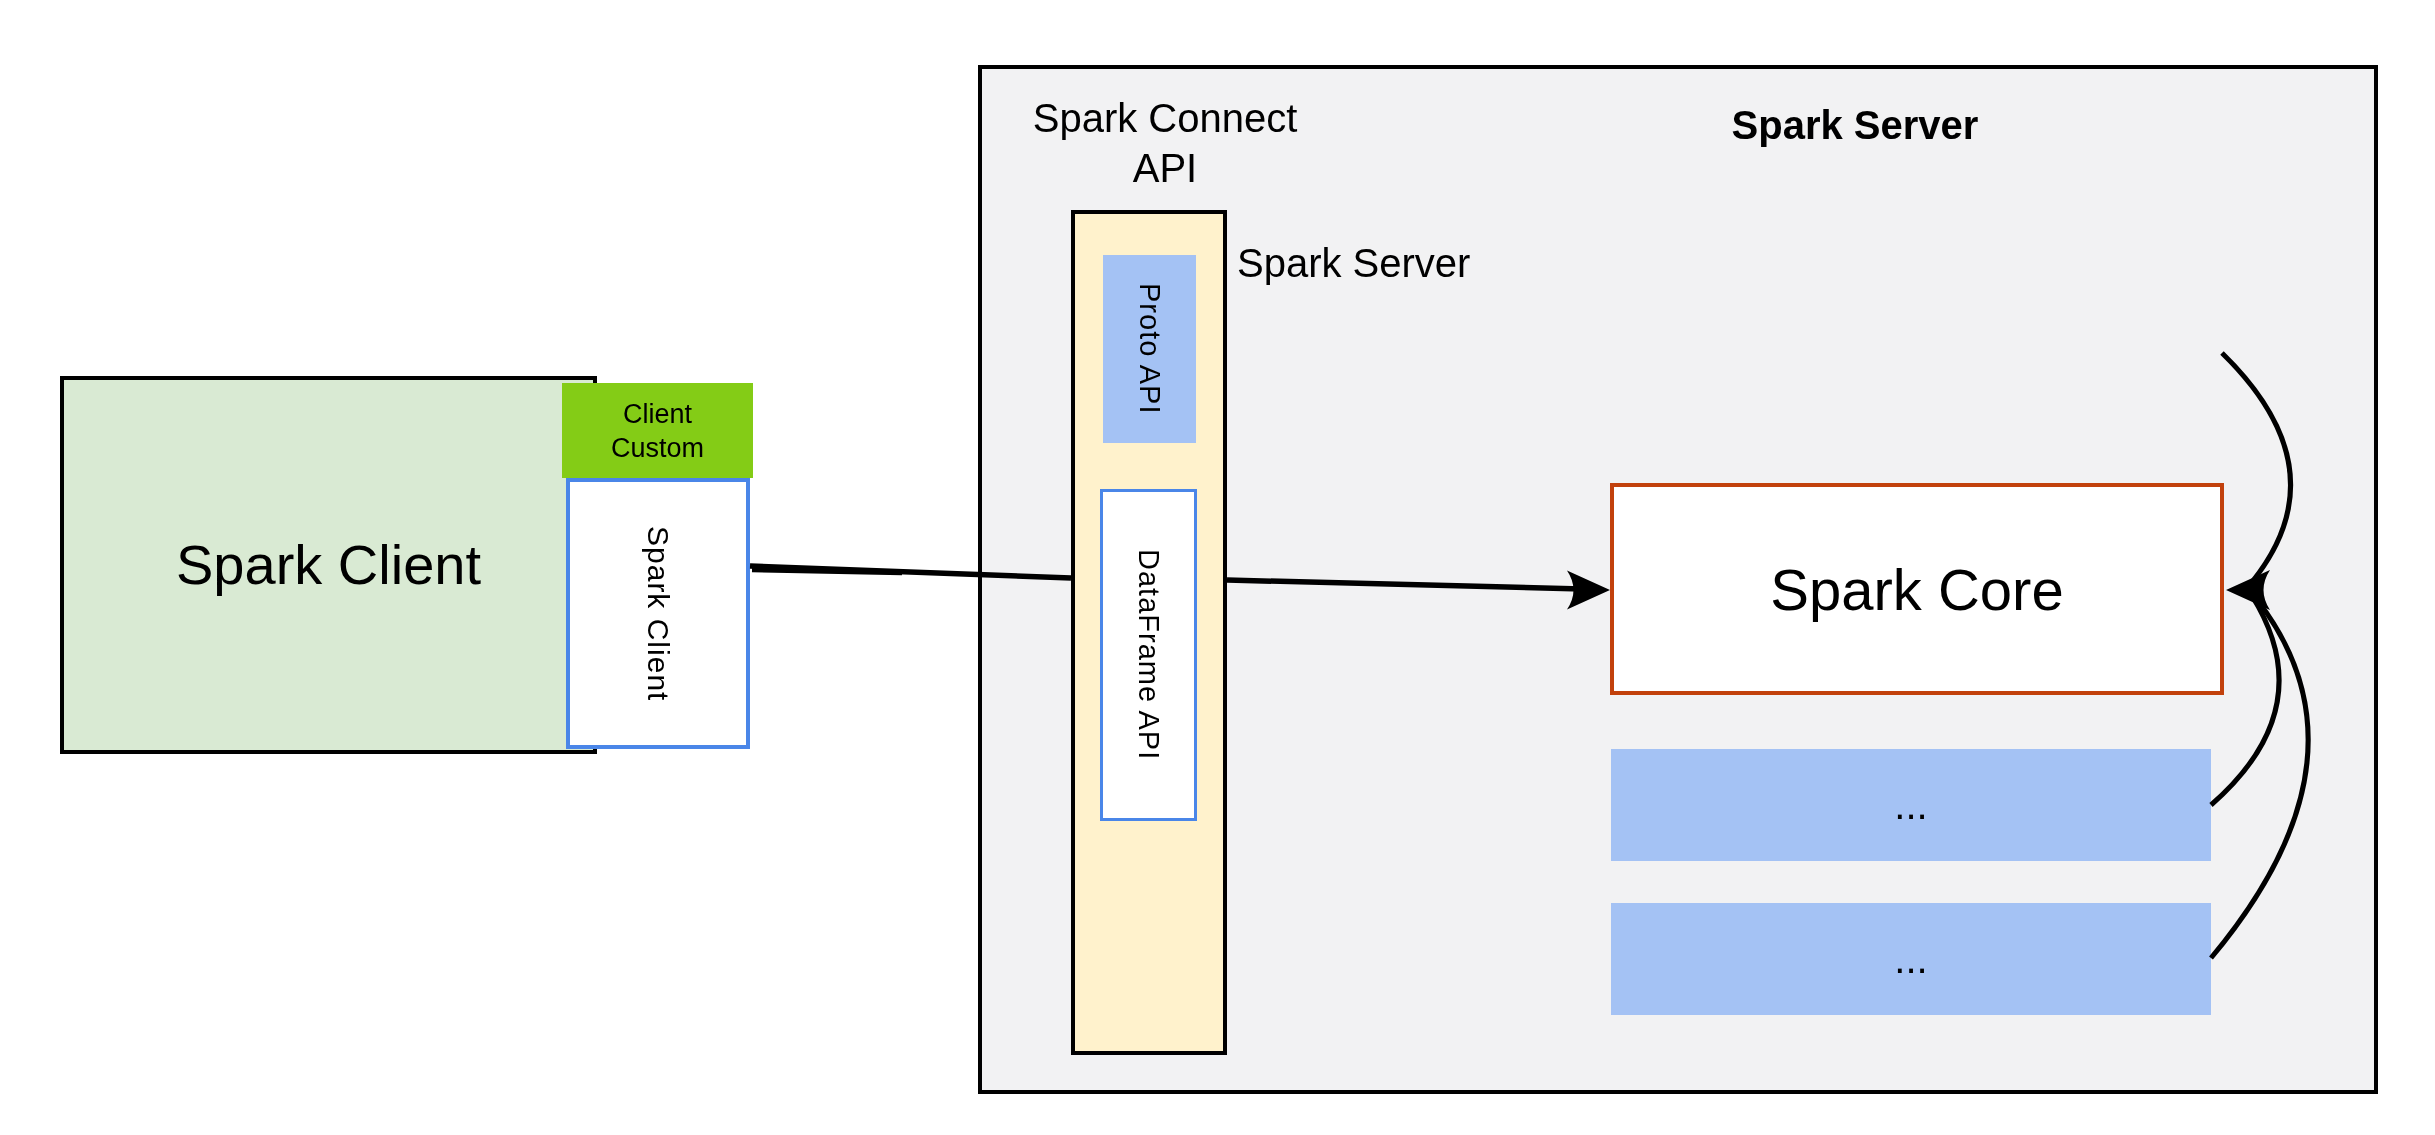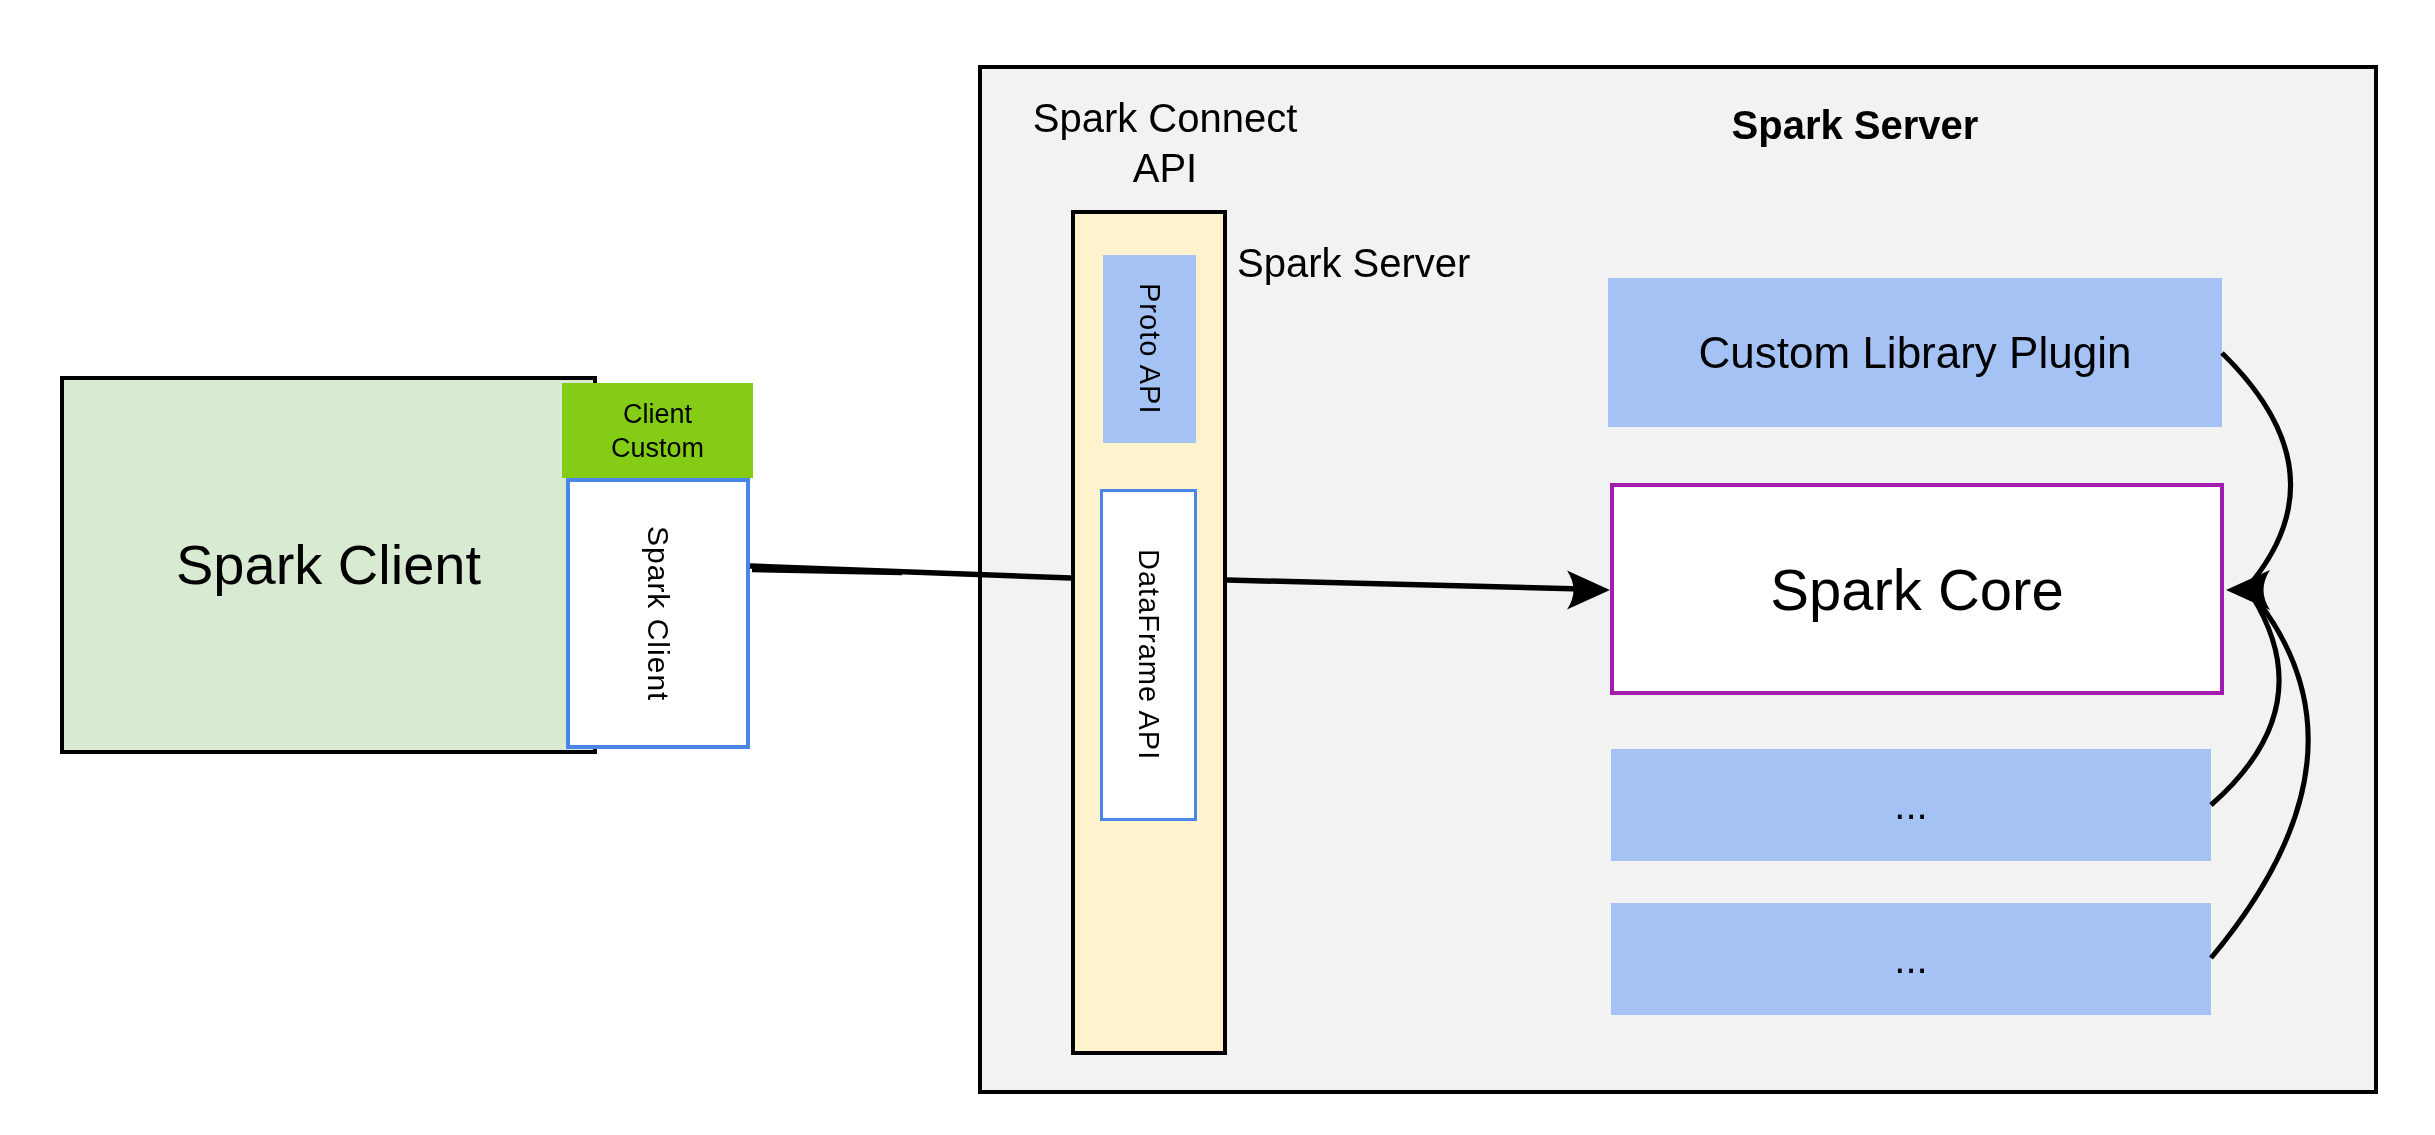--- a/index.html
+++ b/index.html
@@ -24,21 +24,21 @@
   .server-title{left:1700px;top:98px;width:310px;height:54px;font-size:40px;font-weight:bold;background:transparent;}
   .library-label{position:absolute;left:1237px;top:238px;font-size:40px;line-height:50px;text-align:left;z-index:2;}
 
   
   .yellow-box{left:1071px;top:210px;width:156px;height:845px;background:#fff2cc;border:4px solid #000;z-index:1;}
   .proto-box{left:1103px;top:255px;width:93px;height:188px;background:#a4c2f4;z-index:2;}
   .dataframe-box{left:1100px;top:489px;width:97px;height:332px;background:#fff;border:3px solid #4a86e8;z-index:2;}
 
   
   .plugin-box{left:1608px;top:278px;width:614px;height:149px;background:#a4c2f4;z-index:2;font-size:44px;}
-  .core-box{left:1610px;top:483px;width:614px;height:212px;background:#fff;border:4px solid #a21caf;z-index:2;font-size:58px;}
+  .core-box{left:1610px;top:483px;width:614px;height:212px;background:#fff;border:4px solid #c2410c;z-index:2;font-size:58px;}
   .dots-box-1{left:1611px;top:749px;width:600px;height:112px;background:#a4c2f4;z-index:2;font-size:40px;}
   .dots-box-2{left:1611px;top:903px;width:600px;height:112px;background:#a4c2f4;z-index:2;font-size:40px;}
 
   .connector-layer{position:absolute;left:0;top:0;width:2435px;height:1135px;z-index:4;pointer-events:none;}
 </style>
 </head>
 <body>
 
 <div class="canvas">
 
@@ -77,21 +77,20 @@
   </div>
 
   <div class="box dataframe-box">
     <span class="vtext">DataFrame API</span>
   </div>
 
   <div class="library-label">
     <div>Spark Server</div>
   </div>
 
-  <div class="box plugin-box">Custom Library Plugin</div>
 
   <div class="box core-box">Spark Core</div>
 
   <div class="box dots-box-1">...</div>
 
   <div class="box dots-box-2">...</div>
 
   <svg class="connector-layer" viewBox="0 0 2435 1135" xmlns="http://www.w3.org/2000/svg">
 
     <path d="M 750 566 L 1071 578" stroke="#000" stroke-width="5.5" fill="none"></path>

